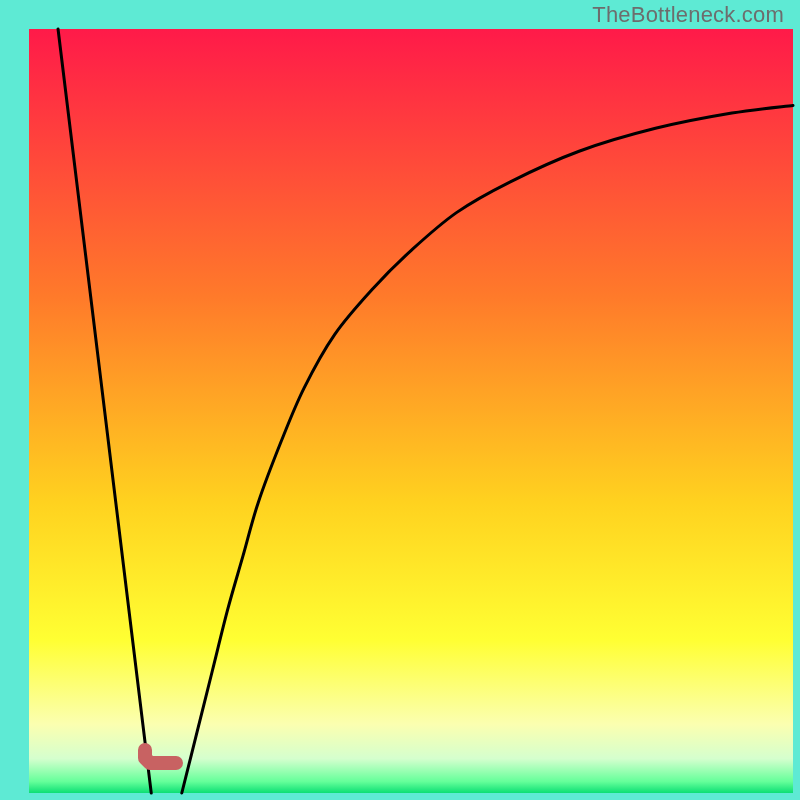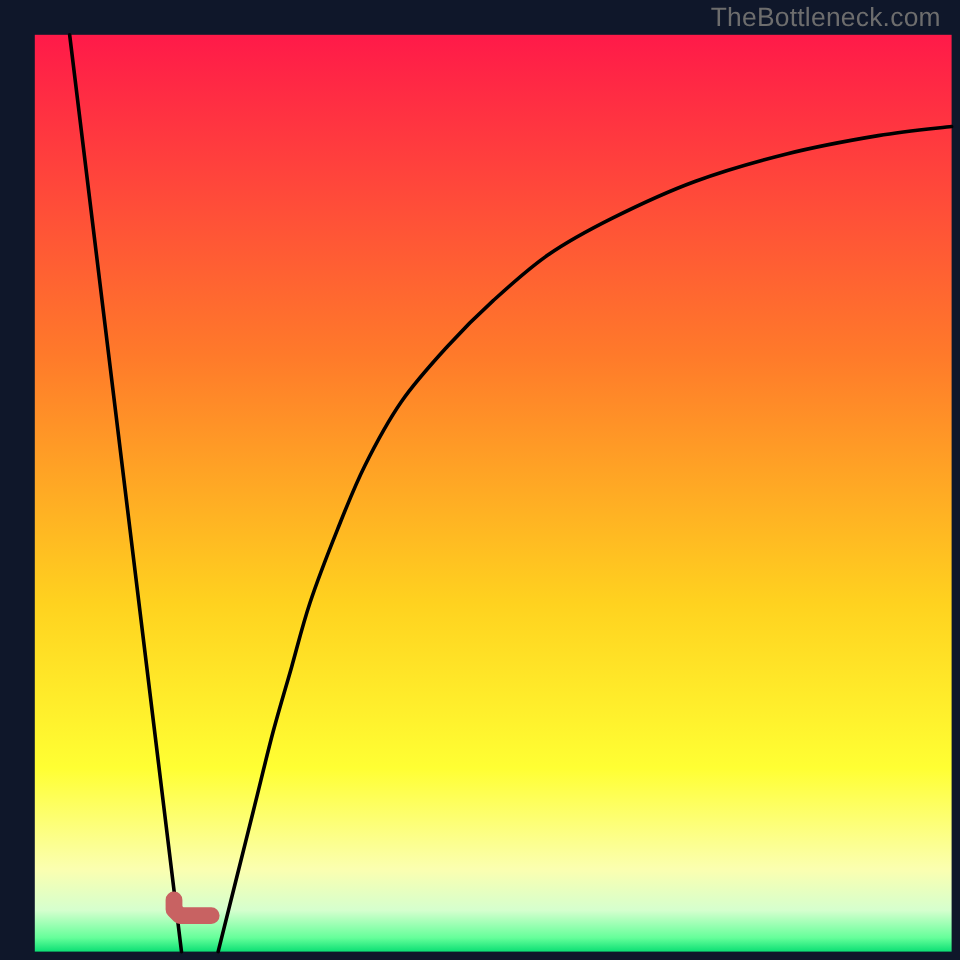--- a/index.html
+++ b/index.html
@@ -9,21 +9,21 @@
     height: 800px;
     background: #000;
     overflow: hidden;
   }
   .frame {
     position: absolute;
     left: 0;
     top: 0;
     width: 800px;
     height: 800px;
-    background: #0f172a;
+    background: #5eead4;
   }
   .watermark {
     position: absolute;
     right: 16px;
     top: 2px;
     font-family: Arial, Helvetica, sans-serif;
     font-size: 22px;
     color: #6d6d6d;
     letter-spacing: 0.2px;
     font-weight: 400;

